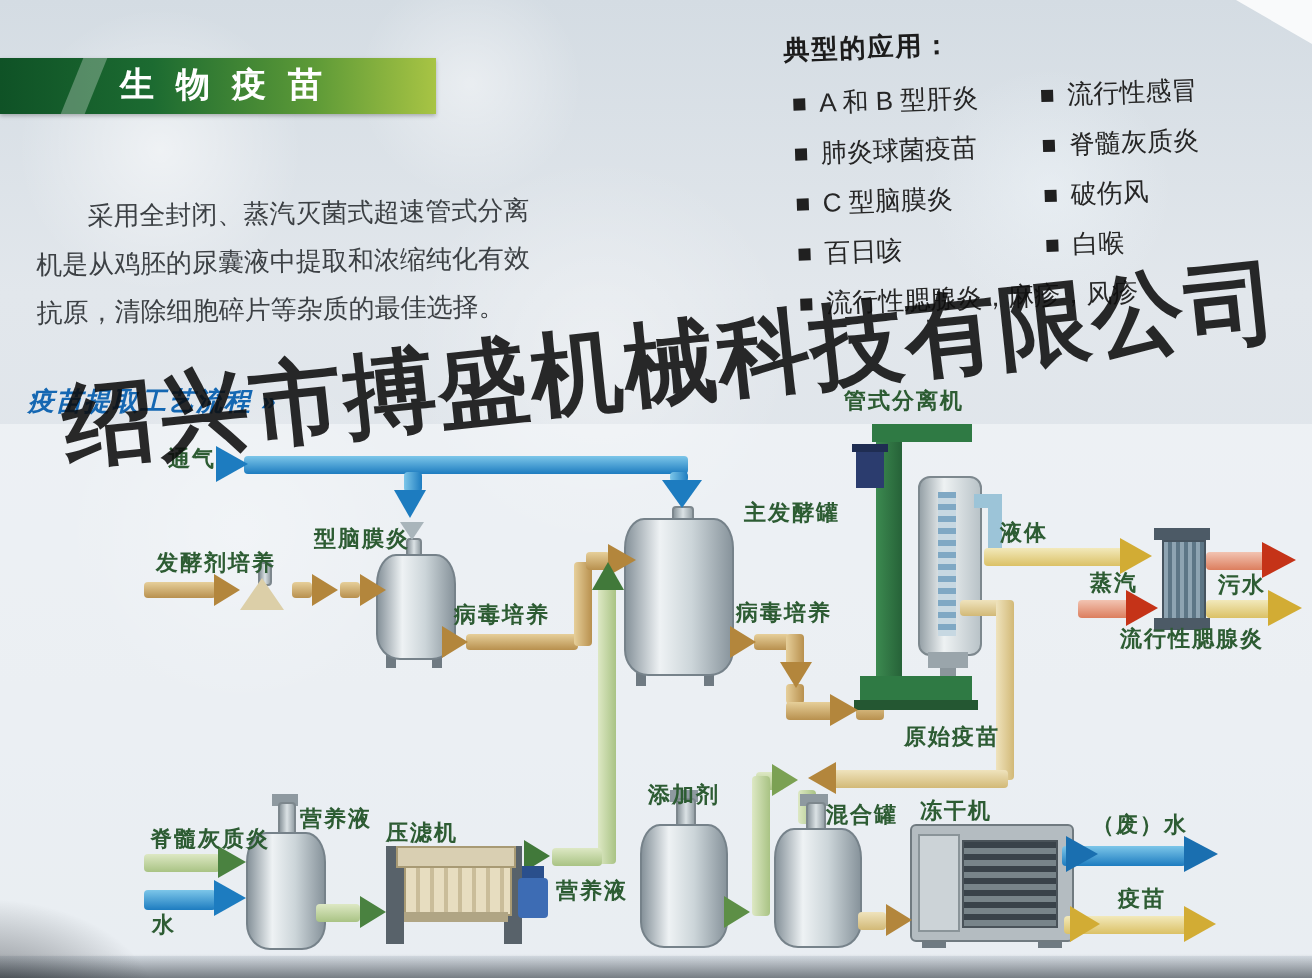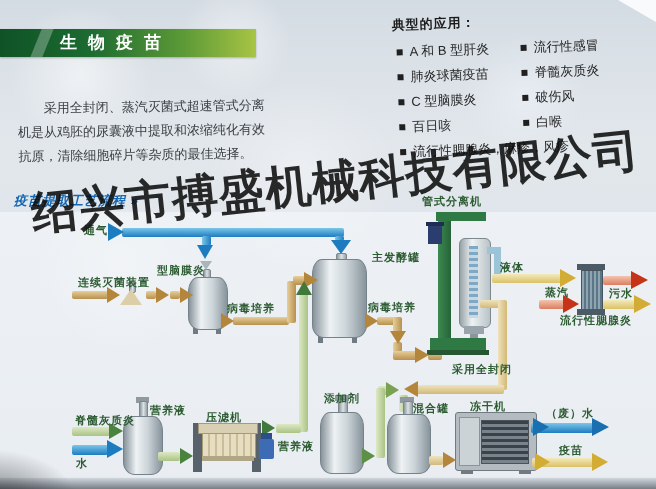--- a/index.html
+++ b/index.html
@@ -26,21 +26,21 @@
   .ar-r8{border-top:8px solid transparent;border-bottom:8px solid transparent;border-left:14px solid var(--c)}
   .ar-r9{border-top:9px solid transparent;border-bottom:9px solid transparent;border-left:16px solid var(--c)}
   .ar-l8{border-top:8px solid transparent;border-bottom:8px solid transparent;border-right:14px solid var(--c)}
   .ar-d8{border-left:8px solid transparent;border-right:8px solid transparent;border-top:14px solid var(--c)}
   .ar-d10{border-left:10px solid transparent;border-right:10px solid transparent;border-top:14px solid var(--c)}
   .ar-u8{border-left:8px solid transparent;border-right:8px solid transparent;border-bottom:14px solid var(--c)}
   .tank{position:absolute;z-index:2;background:linear-gradient(90deg,#87939b,#eef2f4 32%,#ccd5d9 62%,#88949c);
     border:1px solid #76828a;border-radius:10px 10px 12px 12px/15px 15px 13px 13px}
   .neck{position:absolute;z-index:2;background:linear-gradient(90deg,#8d989e,#dbe2e5,#97a2a8);border:1px solid #7d878d;border-radius:2px}
   .leg{position:absolute;z-index:1;background:#6f7a82}
-  .banner{position:absolute;left:0;top:29px;width:256px;height:28px;z-index:4;
+  .banner{position:absolute;left:0;top:29px;width:218px;height:28px;z-index:4;
     background:linear-gradient(90deg,#0f5226,#1c6b31 35%,#5d9a37 72%,#a8c444);box-shadow:0 1px 2px rgba(0,0,0,.25)}
   .banner .chev{position:absolute;left:36px;top:0;width:12px;height:28px;background:rgba(255,255,255,.28);transform:skewX(-22deg)}
   .banner .t{position:absolute;left:60px;top:0;line-height:28px;font-size:17px;font-weight:bold;color:#fff;letter-spacing:11px;white-space:nowrap}
   .intro{position:absolute;left:18px;top:95px;width:262px;z-index:4;font-size:13px;line-height:24px;color:#3c4044;transform:rotate(-0.8deg)}
   .intro .l1{text-indent:26px}
   .apps{position:absolute;left:394px;top:12px;width:258px;z-index:4;transform:rotate(-2deg);color:#262626}
   .apps .ti{font-size:13px;font-weight:bold;color:#1c1c1c;letter-spacing:1px;margin-bottom:9px}
   .apps .row{position:relative;height:25px}
   .apps .it{position:absolute;top:0;display:flex;align-items:center;font-size:13px;white-space:nowrap}
   .apps .c1{left:4px}.apps .c2{left:128px}
@@ -129,21 +129,21 @@
   <div class="ar ar-r9" style="--c:#1d7cc0;left:108px;top:223px"></div>
   <div class="ph bl-h" style="left:122px;top:228px;width:222px;height:9px"></div>
   <div class="pv bl-v" style="left:202px;top:236px;width:9px;height:10px"></div>
   <div class="ar ar-d8" style="--c:#1d7cc0;left:197px;top:245px"></div>
   <div class="ar ar-d8" style="--c:#a9b5bb;left:200px;top:261px;border-top-width:9px;border-left-width:6px;border-right-width:6px"></div>
   <div class="neck" style="left:203px;top:269px;width:6px;height:8px"></div>
   <div class="pv bl-v" style="left:335px;top:236px;width:9px;height:5px"></div>
   <div class="ar ar-d10" style="--c:#1d7cc0;left:331px;top:240px"></div>
   <div class="neck" style="left:336px;top:253px;width:9px;height:8px"></div>
 
-  <div class="lb" style="left:78px;top:276px">连续灭菌装置</div>
+  <div class="lb" style="left:78px;top:276px">发酵剂培养</div>
   <div class="ph tn-h" style="left:72px;top:291px;width:36px;height:8px"></div>
   <div class="ar ar-r8" style="--c:#b3863c;left:107px;top:287px;border-left-width:13px"></div>
   <div class="neck" style="left:129px;top:281px;width:5px;height:10px"></div>
   <div class="ar ar-u8" style="--c:#dccfa8;left:120px;top:289px;border-bottom-width:16px;border-left-width:11px;border-right-width:11px"></div>
   <div class="ph tn-h" style="left:146px;top:291px;width:10px;height:8px"></div>
   <div class="ar ar-r8" style="--c:#b3863c;left:156px;top:287px;border-left-width:13px"></div>
   <div class="ph tn-h" style="left:170px;top:291px;width:10px;height:8px"></div>
   <div class="ar ar-r8" style="--c:#b3863c;left:180px;top:287px;border-left-width:13px"></div>
 
   <div class="lb" style="left:157px;top:264px">型脑膜炎</div>
@@ -204,21 +204,21 @@
   <div class="el" style="left:581px;top:270px;width:20px;height:39px;background:repeating-linear-gradient(90deg,#8ea4b2 0 2px,#5d7686 2px 4px);border:1px solid #46545f;z-index:2"></div>
   <div class="el" style="left:577px;top:309px;width:28px;height:6px;background:#4c5a66;z-index:2"></div>
   <div class="lb" style="left:560px;top:314px">流行性腮腺炎</div>
 
   <div class="ph rd-h" style="left:603px;top:276px;width:32px;height:9px"></div>
   <div class="ar ar-r9" style="--c:#c53318;left:631px;top:271px;border-left-width:17px"></div>
   <div class="lb" style="left:609px;top:287px">污水</div>
   <div class="ph yl-h" style="left:603px;top:300px;width:34px;height:9px"></div>
   <div class="ar ar-r9" style="--c:#d2ac34;left:634px;top:295px;border-left-width:17px"></div>
 
-  <div class="lb" style="left:452px;top:363px">采用全封闭</div>
+  <div class="lb" style="left:452px;top:363px">原始疫苗</div>
   <div class="ph tl-h" style="left:480px;top:300px;width:22px;height:8px"></div>
   <div class="pv tl-v" style="left:498px;top:300px;width:9px;height:90px"></div>
   <div class="ph tl-h" style="left:414px;top:385px;width:90px;height:9px"></div>
   <div class="ar ar-l8" style="--c:#b3863c;left:404px;top:381px"></div>
 
   <div class="ph lg-h" style="left:378px;top:386px;width:14px;height:9px"></div>
   <div class="ar ar-r8" style="--c:#7ba153;left:386px;top:382px;border-left-width:13px"></div>
   <div class="pv lg-v" style="left:399px;top:395px;width:9px;height:17px"></div>
   <div class="pv lg-v" style="left:376px;top:388px;width:9px;height:70px"></div>
   <div class="ph lg-h" style="left:356px;top:452px;width:10px;height:8px"></div>
@@ -230,21 +230,21 @@
   <div class="tank" style="left:320px;top:412px;width:42px;height:60px"></div>
 
   <div class="lb" style="left:413px;top:402px">混合罐</div>
   <div class="el" style="left:400px;top:397px;width:14px;height:6px;background:#8e99a0;z-index:2"></div>
   <div class="neck" style="left:403px;top:401px;width:8px;height:14px"></div>
   <div class="tank" style="left:387px;top:414px;width:42px;height:58px"></div>
 
   <div class="ph tl-h" style="left:429px;top:456px;width:14px;height:9px"></div>
   <div class="ar ar-r8" style="--c:#b3863c;left:443px;top:452px;border-left-width:13px"></div>
 
-  <div class="lb" style="left:470px;top:400px">冻干机</div>
+  <div class="lb" style="left:460px;top:400px">冻干机</div>
   <div class="el" style="left:455px;top:412px;width:80px;height:57px;background:#b4bcc1;border:1px solid #707a80;border-radius:3px;z-index:2"></div>
   <div class="el" style="left:459px;top:417px;width:19px;height:47px;background:#ccd3d7;border:1px solid #8a9499;z-index:3"></div>
   <div class="el" style="left:481px;top:420px;width:46px;height:42px;background:repeating-linear-gradient(180deg,#39424a 0 3px,#78848a 3px 6px);border:1px solid #4a535a;z-index:3"></div>
   <div class="leg" style="left:461px;top:469px;width:12px;height:5px"></div>
   <div class="leg" style="left:519px;top:469px;width:12px;height:5px"></div>
 
   <div class="lb" style="left:546px;top:407px">（废）水</div>
   <div class="ph bl-h" style="left:531px;top:423px;width:62px;height:10px"></div>
   <div class="ar ar-r9" style="--c:#1a6fb0;left:533px;top:418px"></div>
   <div class="ar ar-r9" style="--c:#1a6fb0;left:592px;top:418px;border-left-width:17px"></div>
@@ -259,21 +259,21 @@
   <div class="lb" style="left:76px;top:457px">水</div>
   <div class="ph bl-h" style="left:72px;top:445px;width:36px;height:10px"></div>
   <div class="ar ar-r9" style="--c:#1d7cc0;left:107px;top:440px"></div>
   <div class="lb" style="left:150px;top:404px">营养液</div>
   <div class="el" style="left:136px;top:397px;width:13px;height:6px;background:#8e99a0;z-index:2"></div>
   <div class="neck" style="left:139px;top:401px;width:7px;height:15px"></div>
   <div class="tank" style="left:123px;top:416px;width:38px;height:57px"></div>
   <div class="ph lg-h" style="left:158px;top:452px;width:22px;height:9px"></div>
   <div class="ar ar-r8" style="--c:#4a8240;left:180px;top:448px;border-left-width:13px"></div>
 
-  <div class="lb" style="left:206px;top:411px">压滤机</div>
+  <div class="lb" style="left:193px;top:411px">压滤机</div>
   <div class="el" style="left:193px;top:423px;width:9px;height:49px;background:#58626a;z-index:2"></div>
   <div class="el" style="left:252px;top:423px;width:9px;height:49px;background:#58626a;z-index:2"></div>
   <div class="el" style="left:198px;top:423px;width:58px;height:9px;background:#d9cfb2;border:1px solid #a89a74;z-index:2"></div>
   <div class="el" style="left:202px;top:433px;width:52px;height:23px;background:repeating-linear-gradient(90deg,#e7ddc0 0 5px,#cabd9a 5px 7px);border:1px solid #a89a74;z-index:2"></div>
   <div class="el" style="left:202px;top:456px;width:52px;height:5px;background:#b0a584;z-index:2"></div>
   <div class="el" style="left:261px;top:433px;width:11px;height:7px;background:#2a4f8c;z-index:3"></div>
   <div class="el" style="left:259px;top:439px;width:15px;height:20px;background:#3d6cb4;border-radius:2px;z-index:3"></div>
   <div class="lb" style="left:278px;top:440px">营养液</div>
 
   <div class="wm">绍兴市搏盛机械科技有限公司</div>

